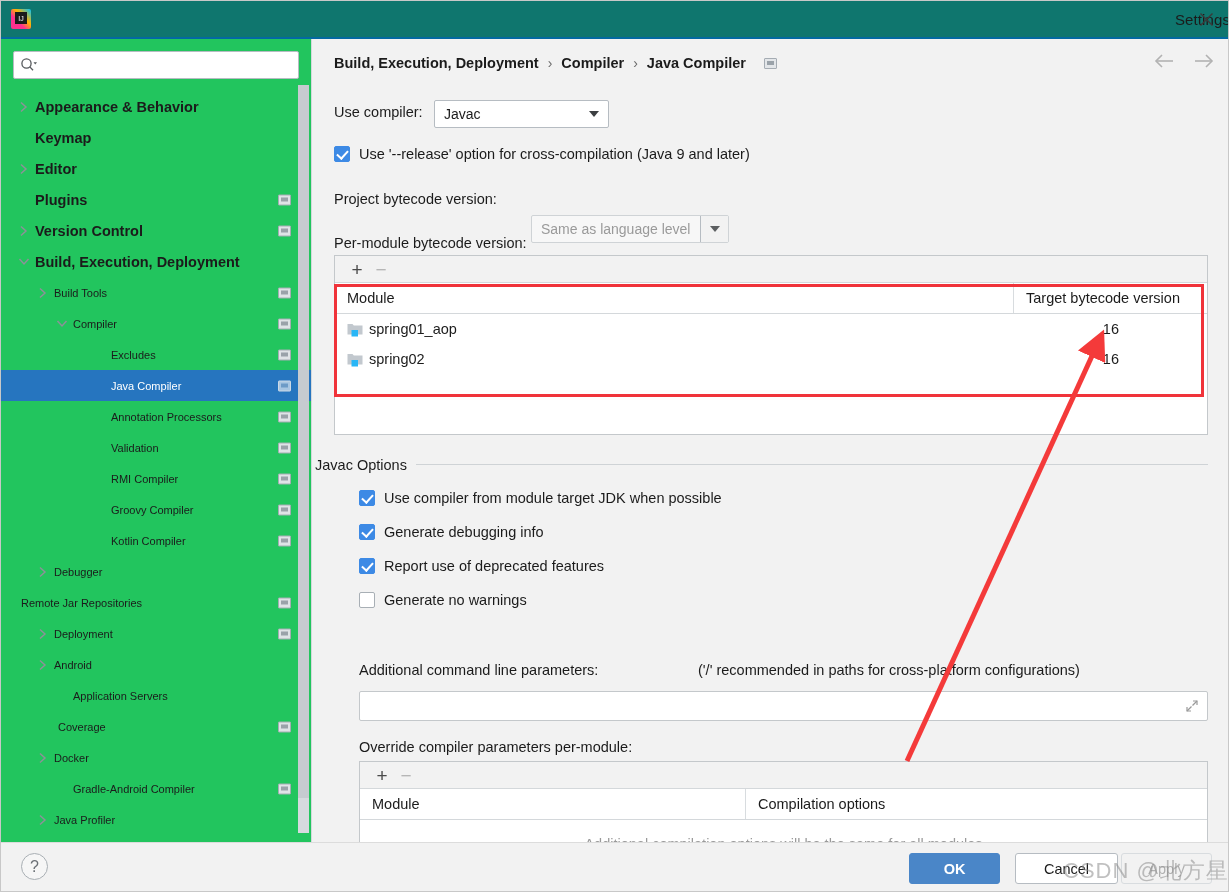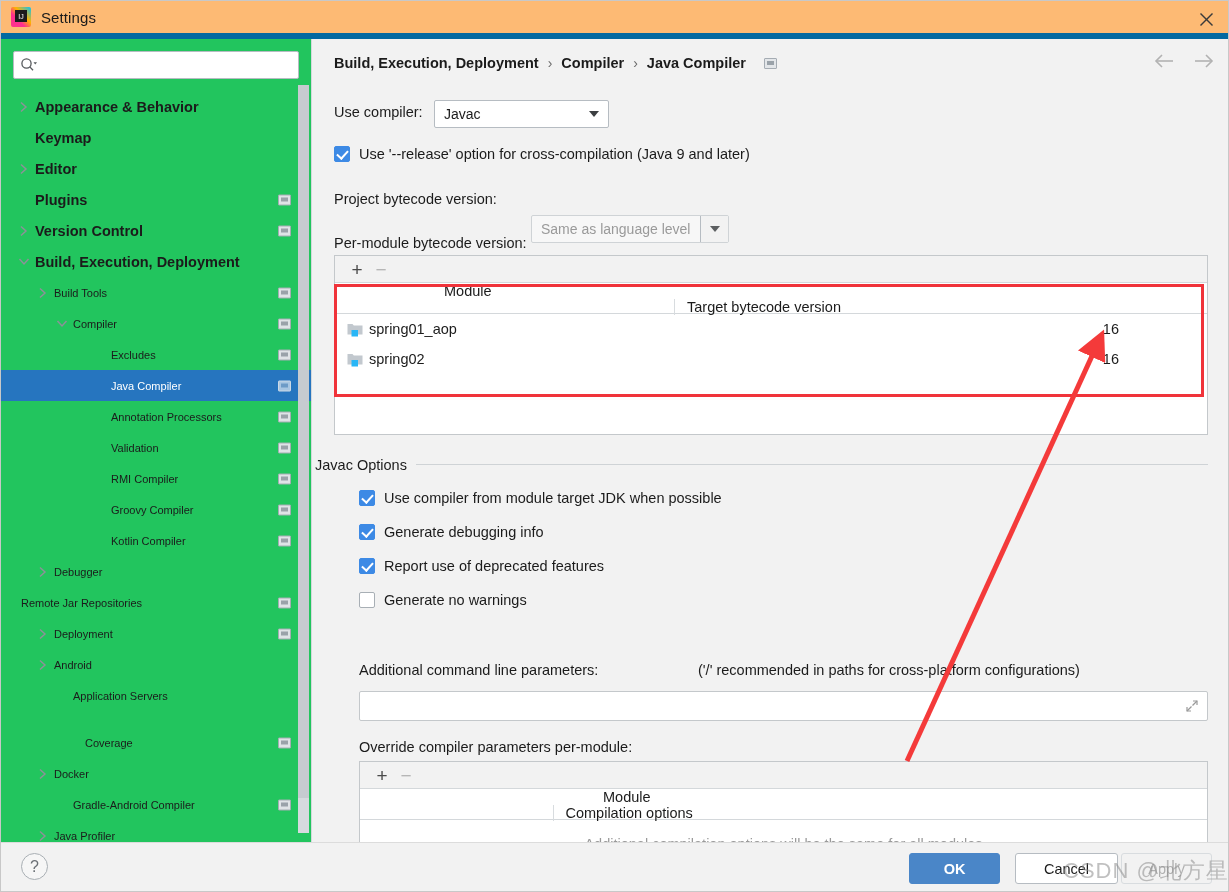--- a/index.html
+++ b/index.html
@@ -15,23 +15,23 @@
     width: 1229px; height: 892px;
     background: #f2f2f2;
     border: 1px solid #c8c8c8;
     overflow: hidden;
   }
 
   
   .titlebar {
     position: absolute; top: 0; left: 0;
     width: 1229px; height: 38px;
-    background: #fdba74;
-    border-bottom: 6px solid #0369a1;
-    display: flex; align-items: center;
+    background: #0f766e;
+    border-bottom: 2px solid #0369a1;
+    display: flex; align-items: center; justify-content: space-between;
   }
   .ij-logo {
     width: 20px; height: 20px; margin-left: 10px; margin-right: 10px;
     position: relative; flex: 0 0 auto;
   }
   .ij-logo svg { display:block; }
   .title-text {
     font-size: 15px; color: #1b1b1b;
     letter-spacing: .1px;
   }
@@ -195,21 +195,21 @@
   }
   .tb-btn {
     width: 20px; height: 20px;
     display: flex; align-items: center; justify-content: center;
     font-size: 19px; color: #4b4b4b; cursor: pointer; line-height: 1;
   }
   .tb-btn.dis { color: #b6b6b6; cursor: default; }
   .tbl-head {
     height: 31px; display: flex; align-items: center;
     border-bottom: 1px solid #d4d8db;
-    font-size: 14.5px; color: #1b1b1b; flex-direction: column;
+    font-size: 14.5px; color: #1b1b1b;
   }
   .th { padding: 0 12px; height: 100%; display: flex; align-items: center; }
   .th.divider { border-left: 1px solid #d8dcdf; }
   .tbl-row {
     height: 30px; display: flex; align-items: center;
     font-size: 14.5px; color: #1b1b1b;
   }
   .td { padding: 0 12px; height: 100%; display: flex; align-items: center; }
   .td.right { justify-content: flex-end; padding-right: 88px; }
   .mod-icon { width: 16px; height: 15px; margin-right: 6px; flex: 0 0 auto; }
@@ -453,21 +453,21 @@
             <svg width="10" height="12" viewBox="0 0 10 12">
               <polyline points="2,1.5 7,6 2,10.5" fill="none" stroke="#8c9298" stroke-width="1.5"></polyline>
             </svg>
           </span>
           <span class="tree-label">Android</span>
         </div>
         <div class="tree-row" style="padding-left: 52px;">
           <span class="arrow"></span>
           <span class="tree-label">Application Servers</span>
         </div>
-        <div class="tree-row" style="padding-left: 64px; margin-top: 16px;">
+        <div class="tree-row" style="padding-left: 37px;">
           <span class="arrow"></span>
           <span class="tree-label">Coverage</span>
           <span class="badge-icon"></span>
         </div>
         <div class="tree-row" style="padding-left: 33px;">
           <span class="arrow">
             <svg width="10" height="12" viewBox="0 0 10 12">
               <polyline points="2,1.5 7,6 2,10.5" fill="none" stroke="#8c9298" stroke-width="1.5"></polyline>
             </svg>
           </span>

